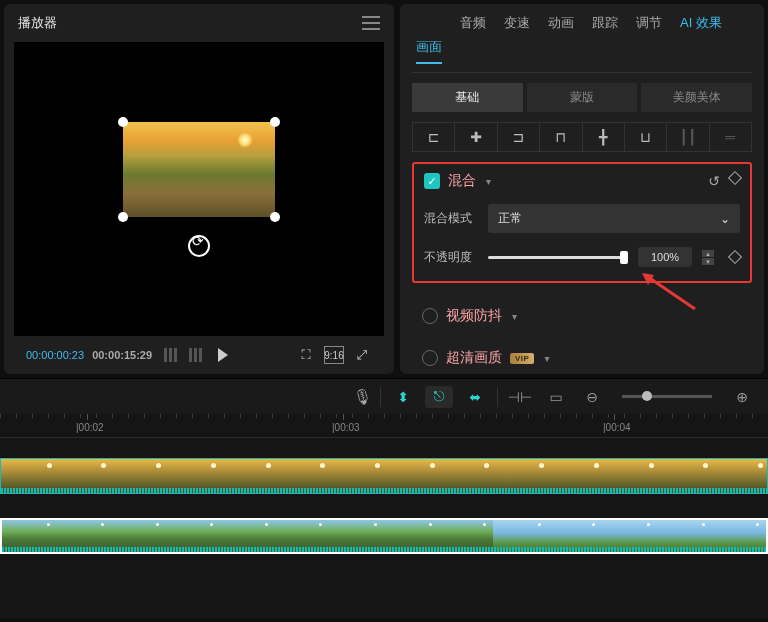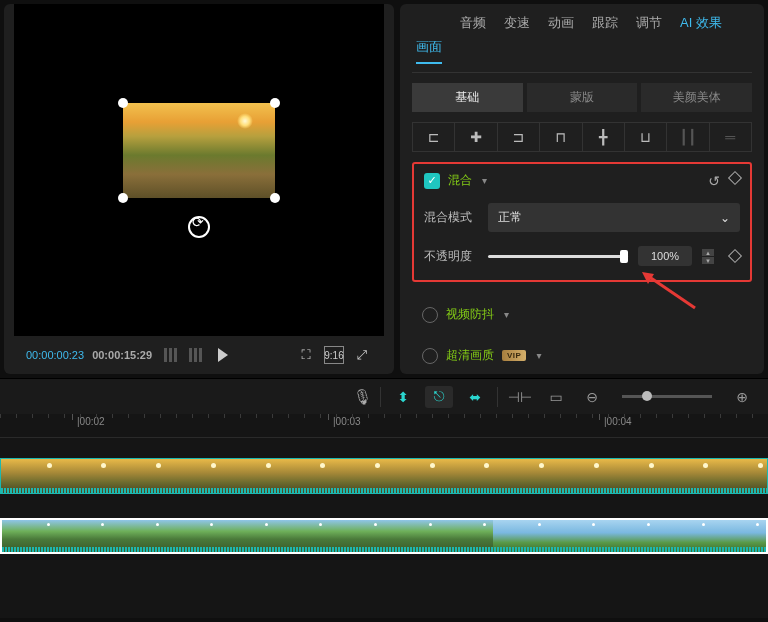--- a/index.html
+++ b/index.html
@@ -51,21 +51,21 @@
 .align-btn:last-child { border-right: none; }
 .align-btn.disabled { color: #555; }
 
 .section-highlight { border: 2px solid #e53935; border-radius: 3px; margin-top: 10px; padding: 8px 10px 14px 10px; position: relative; }
 .arrow-red { position: absolute; bottom: -30px; right: 50px; width: 60px; height: 40px; }
 
 .section-row { display: flex; align-items: center; gap: 8px; }
 .check-on { width: 16px; height: 16px; background: #1fc6c0; border-radius: 3px; display: flex; align-items: center; justify-content: center; }
 .check-on::after { content:"✓"; color:#fff; font-size:11px; }
 .check-off { width: 16px; height: 16px; border: 1.5px solid #666; border-radius: 50%; }
-.section-label { color: #84cc16; font-size: 12px; }
+.section-label { color: #fca5a5; font-size: 14px; }
 .chev-down { color: #888; font-size: 10px; margin-left: 2px; }
 .sec-actions { margin-left: auto; display: flex; gap: 10px; }
 .reset-icon { color: #aaa; font-size: 14px; cursor: pointer; }
 .diamond { width: 10px; height: 10px; border: 1.5px solid #aaa; transform: rotate(45deg); cursor: pointer; }
 
 .form-row { display: flex; align-items: center; margin-top: 14px; gap: 10px; }
 .form-label { width: 54px; color: #bbb; font-size: 12px; }
 .select-box { flex: 1; background: #333; padding: 6px 10px; color: #ddd; font-size: 12px; display: flex; justify-content: space-between; align-items: center; cursor: pointer; border-radius: 3px; }
 .slider-track { flex: 1; height: 3px; background: #ddd; position: relative; border-radius: 2px; }
 .slider-thumb { position: absolute; right: 0; top: -5px; width: 8px; height: 13px; background: #fff; border-radius: 2px; }
@@ -82,21 +82,21 @@
 .tool-divider { width: 1px; height: 20px; background: #333; }
 .tool-btn { width: 28px; height: 22px; display: flex; align-items: center; justify-content: center; font-size: 14px; color: #999; cursor: pointer; border-radius: 3px; }
 .tool-btn.cyan { color: #2bd6cf; }
 .tool-btn.active { background: #2a2a2a; }
 .zoom-slider { width: 90px; height: 3px; background: #555; position: relative; margin: 0 8px; }
 .zoom-slider::after { content:""; position:absolute; left:20px; top:-4px; width:10px; height:10px; border-radius:50%; background:#bbb;}
 
 
 .timeline { background: #151515; height: 204px; position: relative; }
 .ruler { height: 24px; position: relative; border-bottom: 1px solid #2a2a2a; }
-.tick { position: absolute; top: 0; height: 24px; display: flex; align-items: flex-start; }
+.tick { position: absolute; top: 0; height: 24px; display: flex; flex-direction: column; align-items: center; }
 .tick-line { width: 1px; height: 6px; background: #555; }
 .tick-label { font-size: 10px; color: #888; margin-top: 2px; margin-left: 4px; }
 .sub-tick { position: absolute; top: 0; width: 1px; height: 4px; background: #3a3a3a; }
 
 .track { height: 40px; margin-top: 20px; position: relative; }
 .track-bar { position: absolute; left: 0; right: 0; top: 0; height: 36px; border: 1px solid #1db8b0; background: #144; overflow: hidden; display: flex; }
 .track-bar.sel { border: 2px solid #fff; }
 .thumb { flex: 1; height: 100%; background: linear-gradient(to bottom,#e8b948 0%,#a78938 40%,#6b6a2e 70%,#4a4522 100%); position: relative; }
 .thumb::after { content:""; position:absolute; top:4px; right:4px; width:5px; height:5px; background:#fff7cc; border-radius:50%;}
 .track2 .thumb { background: linear-gradient(to bottom,#8fc5e8 0%,#6eb05a 35%,#4a7a3a 60%,#3a5a2a 100%); }
@@ -104,20 +104,28 @@
 .track2 .thumb.sky { background: linear-gradient(to bottom,#a8d4f0 0%,#7ab8e0 40%,#5a9a4a 70%,#3a6a2a 100%); }
 .audio-wave { position:absolute; bottom:0; left:0; right:0; height:5px; background:repeating-linear-gradient(90deg,#1db8b0 0 2px,transparent 2px 3px);}
 
 </style>
 </head>
 <body>
 
 <div class="top-half">
 
   <div class="player-panel">
+    <div class="player-header">
+      <div class="player-title">播放器</div>
+      <div class="menu-icon">
+          <span></span>
+          <span></span>
+          <span></span>
+        </div>
+    </div>
     <div class="player-canvas">
       <div class="canvas-inner">
         <div class="clip-frame">
           <div class="clip-image"></div>
           <div class="selection-handle h-tl"></div>
           <div class="selection-handle h-tr"></div>
           <div class="selection-handle h-bl"></div>
           <div class="selection-handle h-br"></div>
         </div>
         <div class="sync-icon"></div>

